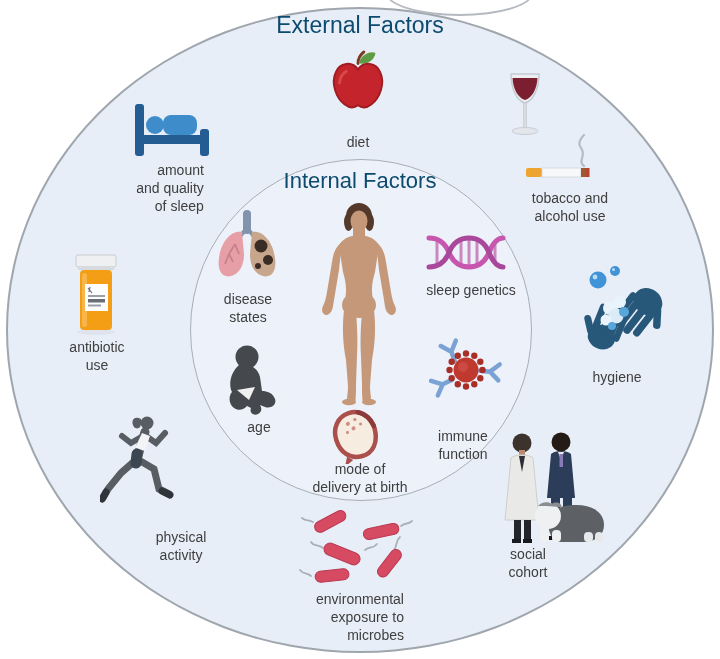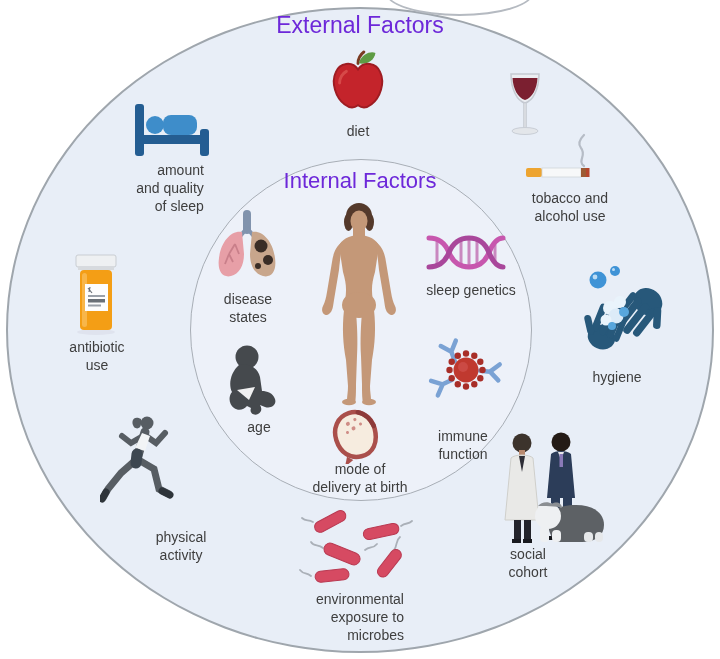--- a/index.html
+++ b/index.html
@@ -4,21 +4,21 @@
 <style>
   html,body{margin:0;padding:0;}
   #fig{position:relative;width:720px;height:659px;background:#ffffff;overflow:hidden;
        font-family:"Liberation Sans", sans-serif;color:#3e3e3e;}
   .outer-ellipse{position:absolute;left:6px;top:7px;width:708px;height:646px;border-radius:50%;
        background:#e8eef7;border:2px solid #9fa6ad;box-sizing:border-box;}
   .inner-circle{position:absolute;left:190px;top:159px;width:342px;height:342px;border-radius:50%;
        background:#edf1f9;border:1.5px solid #a8aeb6;box-sizing:border-box;}
   .artifact-arc{position:absolute;left:385px;top:-32px;width:145px;height:44px;border-radius:50%;
        border:2px solid #b5bac1;background:#fff;}
-  .title{position:absolute;transform:translateX(-50%);font-weight:500;color:#6d28d9;white-space:nowrap;}
+  .title{position:absolute;transform:translateX(-50%);font-weight:500;color:#0c4a6e;white-space:nowrap;}
   .t-ext{left:360px;top:12px;font-size:23px;}
   .t-int{left:360px;top:168px;font-size:22px;}
   .lbl{position:absolute;transform:translateX(-50%);white-space:pre-line;text-align:center;
        font-size:14px;line-height:1.28;color:#3e3e3e;}
   .icon{position:absolute;transform:translateX(-50%);}
   .abs{position:absolute;transform:none;}
   svg{display:block;}
 </style>
 </head>
 <body>
@@ -33,21 +33,21 @@
   <div class="title t-int">Internal Factors</div>
 
   <div class="icon" style="left:358px;top:50px;">
     <svg width="62" height="64" viewBox="0 0 64 66">
       <path d="M32 14 C32 9 34 5 38 2" stroke="#7a3b22" stroke-width="3" fill="none" stroke-linecap="round"></path>
       <path d="M33 13 C36 4 45 1 50 3 C49 10 42 15 34 14 Z" fill="#5e9c44"></path>
       <path d="M32 20 C26 11 13 13 9 23 C4 34 9 49 18 56 C23 60 28 60 32 57 C36 60 41 60 46 56 C55 49 60 34 55 23 C51 13 38 11 32 20 Z" fill="#c4242b" stroke="#9e1c22" stroke-width="2"></path>
       <path d="M20 22 C16 24 13 29 13 34" stroke="#de5a55" stroke-width="3" fill="none" stroke-linecap="round" opacity="0.7"></path>
     </svg>
   </div>
-  <div class="lbl" style="left:358px;top:123px;text-align:center;">diet</div>
+  <div class="lbl" style="left:358px;top:134px;text-align:center;">diet</div>
 
   <div class="icon" style="left:172px;top:102px;">
     <svg width="84" height="56" viewBox="0 0 84 56">
       <rect x="5" y="2" width="9" height="52" rx="3" fill="#245d92"></rect>
       <circle cx="25" cy="23" r="9" fill="#3e8dca"></circle>
       <rect x="33" y="13" width="34" height="20" rx="8" fill="#3e8dca"></rect>
       <rect x="5" y="33" width="74" height="9" rx="3" fill="#245d92"></rect>
       <rect x="70" y="27" width="9" height="27" rx="3" fill="#245d92"></rect>
     </svg>
   </div>

